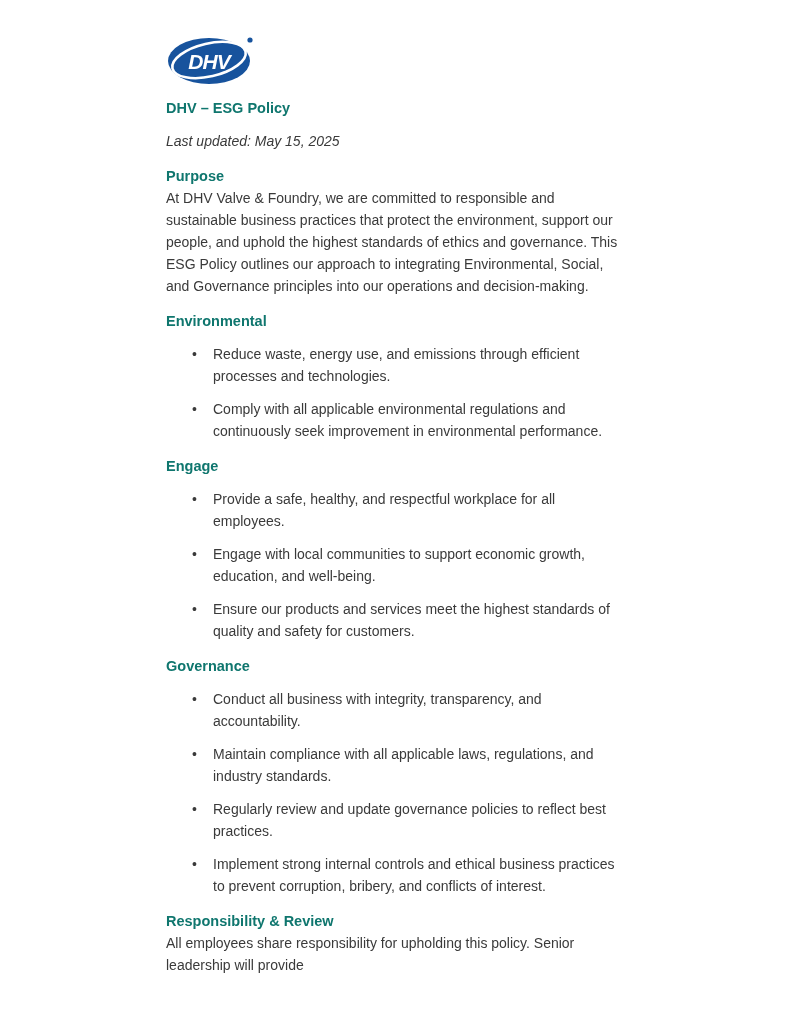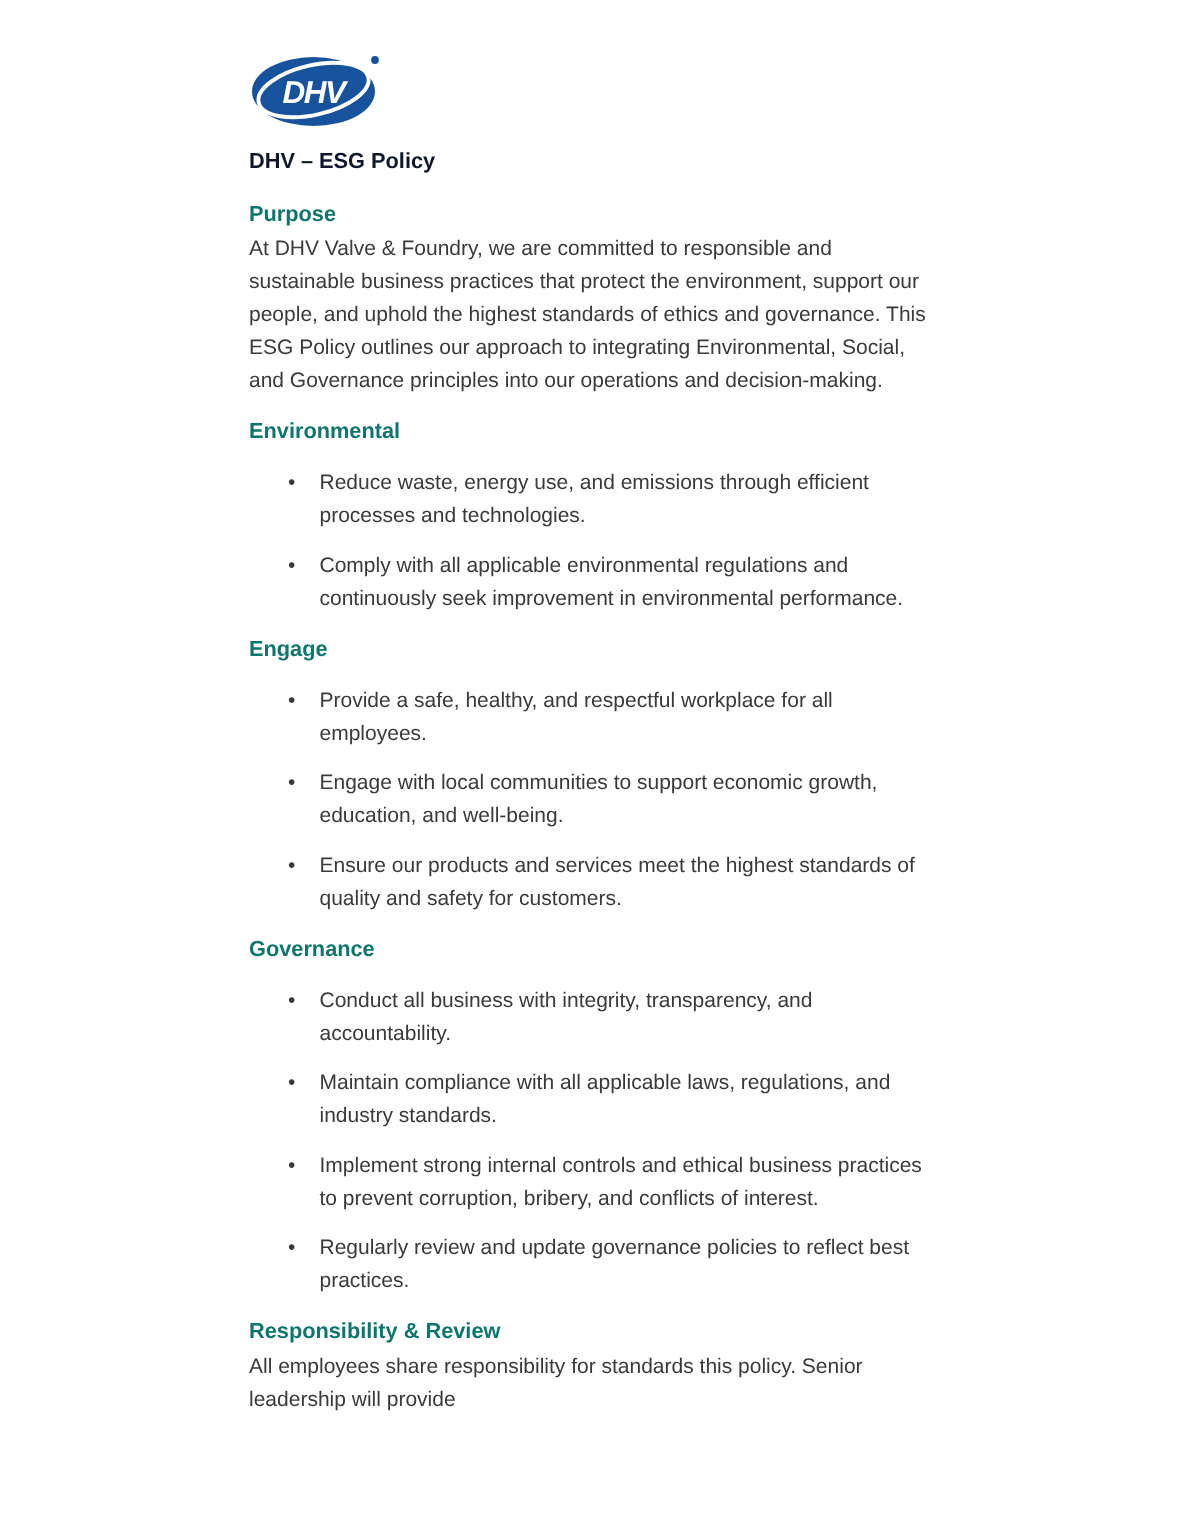--- a/index.html
+++ b/index.html
@@ -20,21 +20,21 @@
     padding: 33px 94px 0 93px;
   }
   .logo {
     margin-bottom: 12px;
     width: 92px;
     height: 52px;
   }
   .doc-title {
     font-size: 14.5px;
     font-weight: 700;
-    color: #0f172a;
+    color: #0f766e;
     margin-top: 12px;
   }
   .last-updated {
     font-style: italic;
     margin-top: 11px;
   }
   .section-heading {
     font-size: 14.5px;
     font-weight: 700;
     color: #0f766e;
@@ -70,20 +70,21 @@
       <svg width="92" height="52" viewBox="0 0 92 52" xmlns="http://www.w3.org/2000/svg">
         <ellipse cx="43" cy="28" rx="41" ry="23" fill="#17539d"></ellipse>
         <ellipse cx="43" cy="27" rx="37.5" ry="16.5" fill="none" stroke="#ffffff" stroke-width="2.6" transform="rotate(-13 43 27)"></ellipse>
         <circle cx="84" cy="7" r="2.6" fill="#17539d"></circle>
         <text x="43" y="35.5" text-anchor="middle" font-family="Liberation Sans, sans-serif" font-size="21" font-weight="bold" font-style="italic" letter-spacing="-1" fill="#ffffff" stroke="#17539d" stroke-width="3" paint-order="stroke">DHV</text>
       </svg>
     </div>
 
     <div class="doc-title">DHV – ESG Policy</div>
 
+    <div class="last-updated">Last updated: May 15, 2025</div>
 
     <div class="section-heading">Purpose</div>
     <p class="para">At DHV Valve &amp; Foundry, we are committed to responsible and sustainable business practices that protect the environment, support our people, and uphold the highest standards of ethics and governance. This ESG Policy outlines our approach to integrating Environmental, Social, and Governance principles into our operations and decision-making.</p>
 
     <div class="section-heading">Environmental</div>
     <ul class="bullets">
       <li>Reduce waste, energy use, and emissions through efficient processes and technologies.</li>
       <li>Comply with all applicable environmental regulations and continuously seek improvement in environmental performance.</li>
     </ul>
 
@@ -91,21 +92,21 @@
     <ul class="bullets">
       <li>Provide a safe, healthy, and respectful workplace for all employees.</li>
       <li>Engage with local communities to support economic growth, education, and well-being.</li>
       <li>Ensure our products and services meet the highest standards of quality and safety for customers.</li>
     </ul>
 
     <div class="section-heading">Governance</div>
     <ul class="bullets">
       <li>Conduct all business with integrity, transparency, and accountability.</li>
       <li>Maintain compliance with all applicable laws, regulations, and industry standards.</li>
+      <li>Regularly review and update governance policies to reflect best practices.</li>
       <li>Implement strong internal controls and ethical business practices to prevent corruption, bribery, and conflicts of interest.</li>
-      <li>Regularly review and update governance policies to reflect best practices.</li>
     </ul>
 
     <div class="section-heading">Responsibility &amp; Review</div>
-    <p class="para">All employees share responsibility for standards this policy. Senior leadership will provide</p>
+    <p class="para">All employees share responsibility for upholding this policy. Senior leadership will provide</p>
 
   </div>
 </div>
 
 </body></html>

